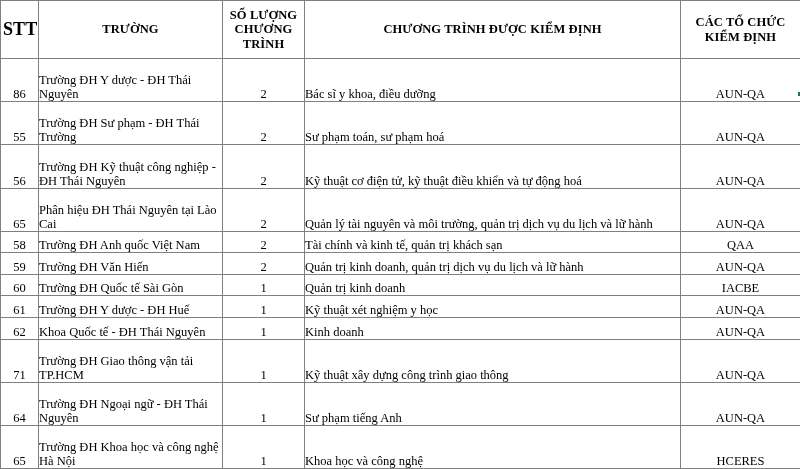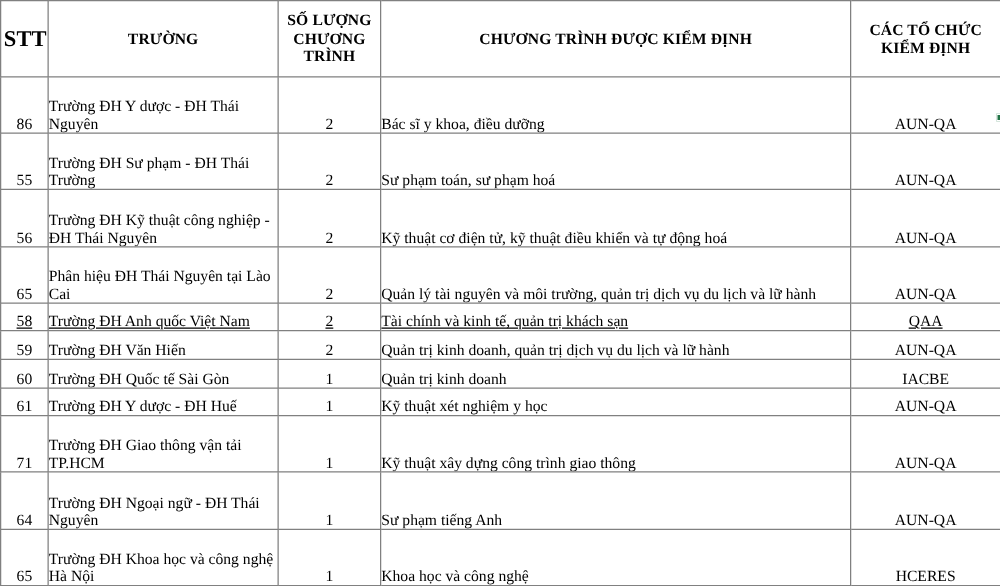--- a/index.html
+++ b/index.html
@@ -137,21 +137,21 @@
           <td class="ct">Kỹ thuật cơ điện tử, kỹ thuật điều khiển và tự động hoá</td>
           <td class="tc">AUN-QA</td>
         </tr>
         <tr style="height: 40px;">
           <td class="stt">65</td>
           <td class="truong">Phân hiệu ĐH Thái Nguyên tại Lào Cai</td>
           <td class="so">2</td>
           <td class="ct">Quản lý tài nguyên và môi trường, quản trị dịch vụ du lịch và lữ hành</td>
           <td class="tc">AUN-QA</td>
         </tr>
-        <tr style="height: 20px; text-decoration: underline;">
+        <tr style="height: 20px;">
           <td class="stt">58</td>
           <td class="truong">Trường ĐH Anh quốc Việt Nam</td>
           <td class="so">2</td>
           <td class="ct">Tài chính và kinh tế, quản trị khách sạn</td>
           <td class="tc">QAA</td>
         </tr>
         <tr style="height: 20px;">
           <td class="stt">59</td>
           <td class="truong">Trường ĐH Văn Hiến</td>
           <td class="so">2</td>
@@ -163,20 +163,27 @@
           <td class="truong">Trường ĐH Quốc tế Sài Gòn</td>
           <td class="so">1</td>
           <td class="ct">Quản trị kinh doanh</td>
           <td class="tc">IACBE</td>
         </tr>
         <tr style="height: 20px; padding-left: 15px;">
           <td class="stt">61</td>
           <td class="truong">Trường ĐH Y dược - ĐH Huế</td>
           <td class="so">1</td>
           <td class="ct">Kỹ thuật xét nghiệm y học</td>
+          <td class="tc">AUN-QA</td>
+        </tr>
+        <tr style="height: 20px;">
+          <td class="stt">62</td>
+          <td class="truong">Khoa Quốc tế - ĐH Thái Nguyên</td>
+          <td class="so">1</td>
+          <td class="ct">Kinh doanh</td>
           <td class="tc">AUN-QA</td>
         </tr>
         <tr style="height: 40px;">
           <td class="stt">71</td>
           <td class="truong">Trường ĐH Giao thông vận tải TP.HCM</td>
           <td class="so">1</td>
           <td class="ct">Kỹ thuật xây dựng công trình giao thông</td>
           <td class="tc">AUN-QA</td>
         </tr>
         <tr style="height: 40px;">

